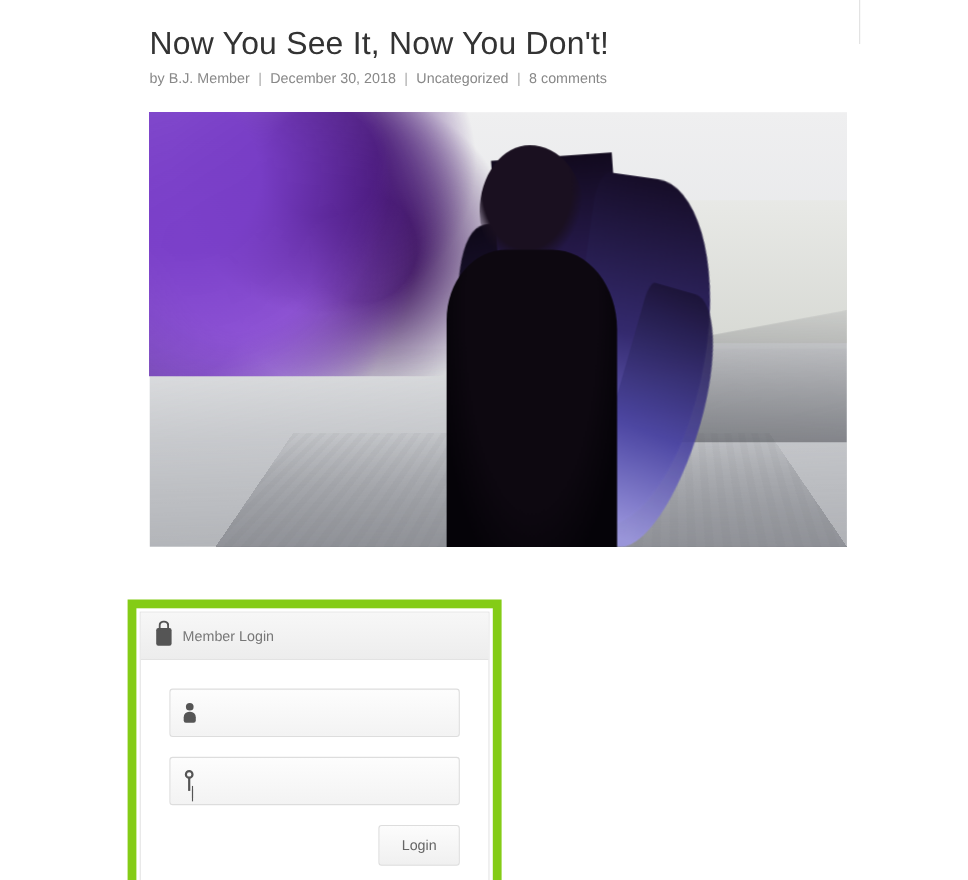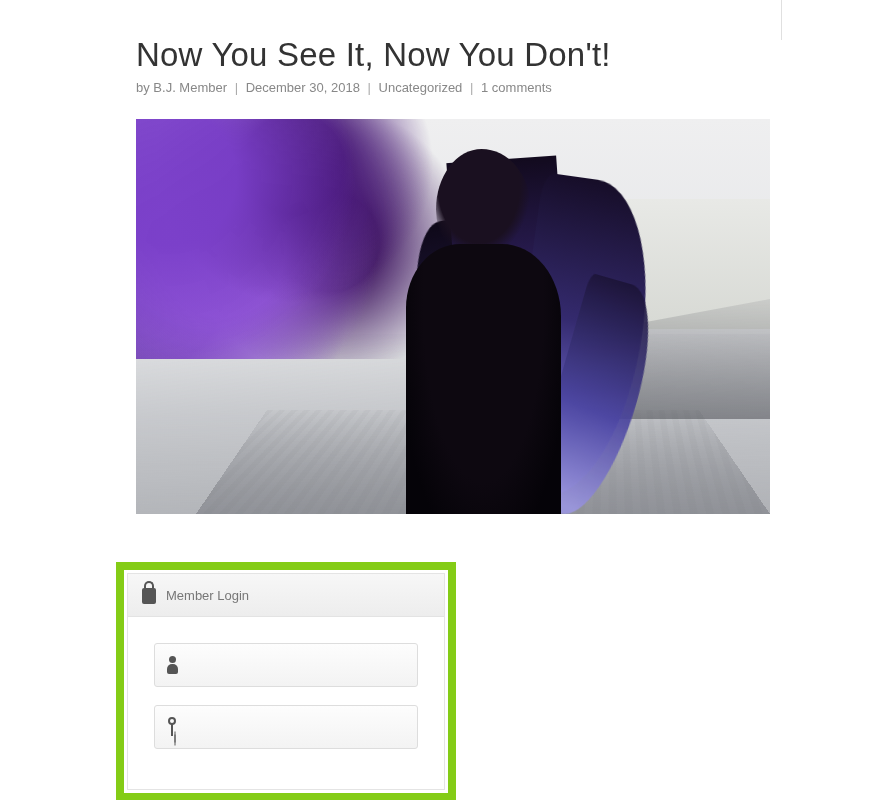--- a/index.html
+++ b/index.html
@@ -16,26 +16,25 @@
       right: 98px;
       top: 0;
       width: 1px;
       height: 40px;
       background: #e0e0e0;
     }
     .container {
       padding: 24px 110px 40px 136px;
     }
     h1.post-title {
-      font-size: 33px;
+      font-size: 29px;
       font-weight: 500;
       color: #333333;
       margin-bottom: 6px;
       letter-spacing: 0.2px;
-      margin-top: 12px;
     }
     .meta {
       font-size: 13px;
       color: #888;
       margin-bottom: 24px;
     }
     .meta a { color: #888; text-decoration: none; }
     .meta .sep { margin: 0 4px; color: #aaa; }
     .hero {
       width: 100%;
@@ -238,21 +237,21 @@
   <h1 class="post-title">Now You See It, Now You Don't!</h1>
 
   <div class="meta">
     <span>by</span>
     <a href="#">B.J. Member</a>
     <span class="sep">|</span>
     <span>December 30, 2018</span>
     <span class="sep">|</span>
     <a href="#">Uncategorized</a>
     <span class="sep">|</span>
-    <a href="#">1 comments</a>
+    <a href="#">8 comments</a>
   </div>
 
   <div class="hero">
     <div class="water"></div>
     <div class="path"></div>
     <div class="wall"></div>
     <div class="seawall"></div>
     <div class="foliage"></div>
     <div class="figure">
       <div class="hair">
@@ -275,18 +274,21 @@
         </div>
         <div class="login-body">
           <div class="field">
             <span class="user-ic"></span>
             <input type="text" value="" style="">
           </div>
           <div class="field">
             <span class="key-ic"></span>
             <input type="password" value="" style="">
           </div>
+          <div class="login-actions">
+            <button class="login-btn">Login</button>
+          </div>
         </div>
       </div>
     </div>
   </div>
 
 </div>
 
 </body></html>

